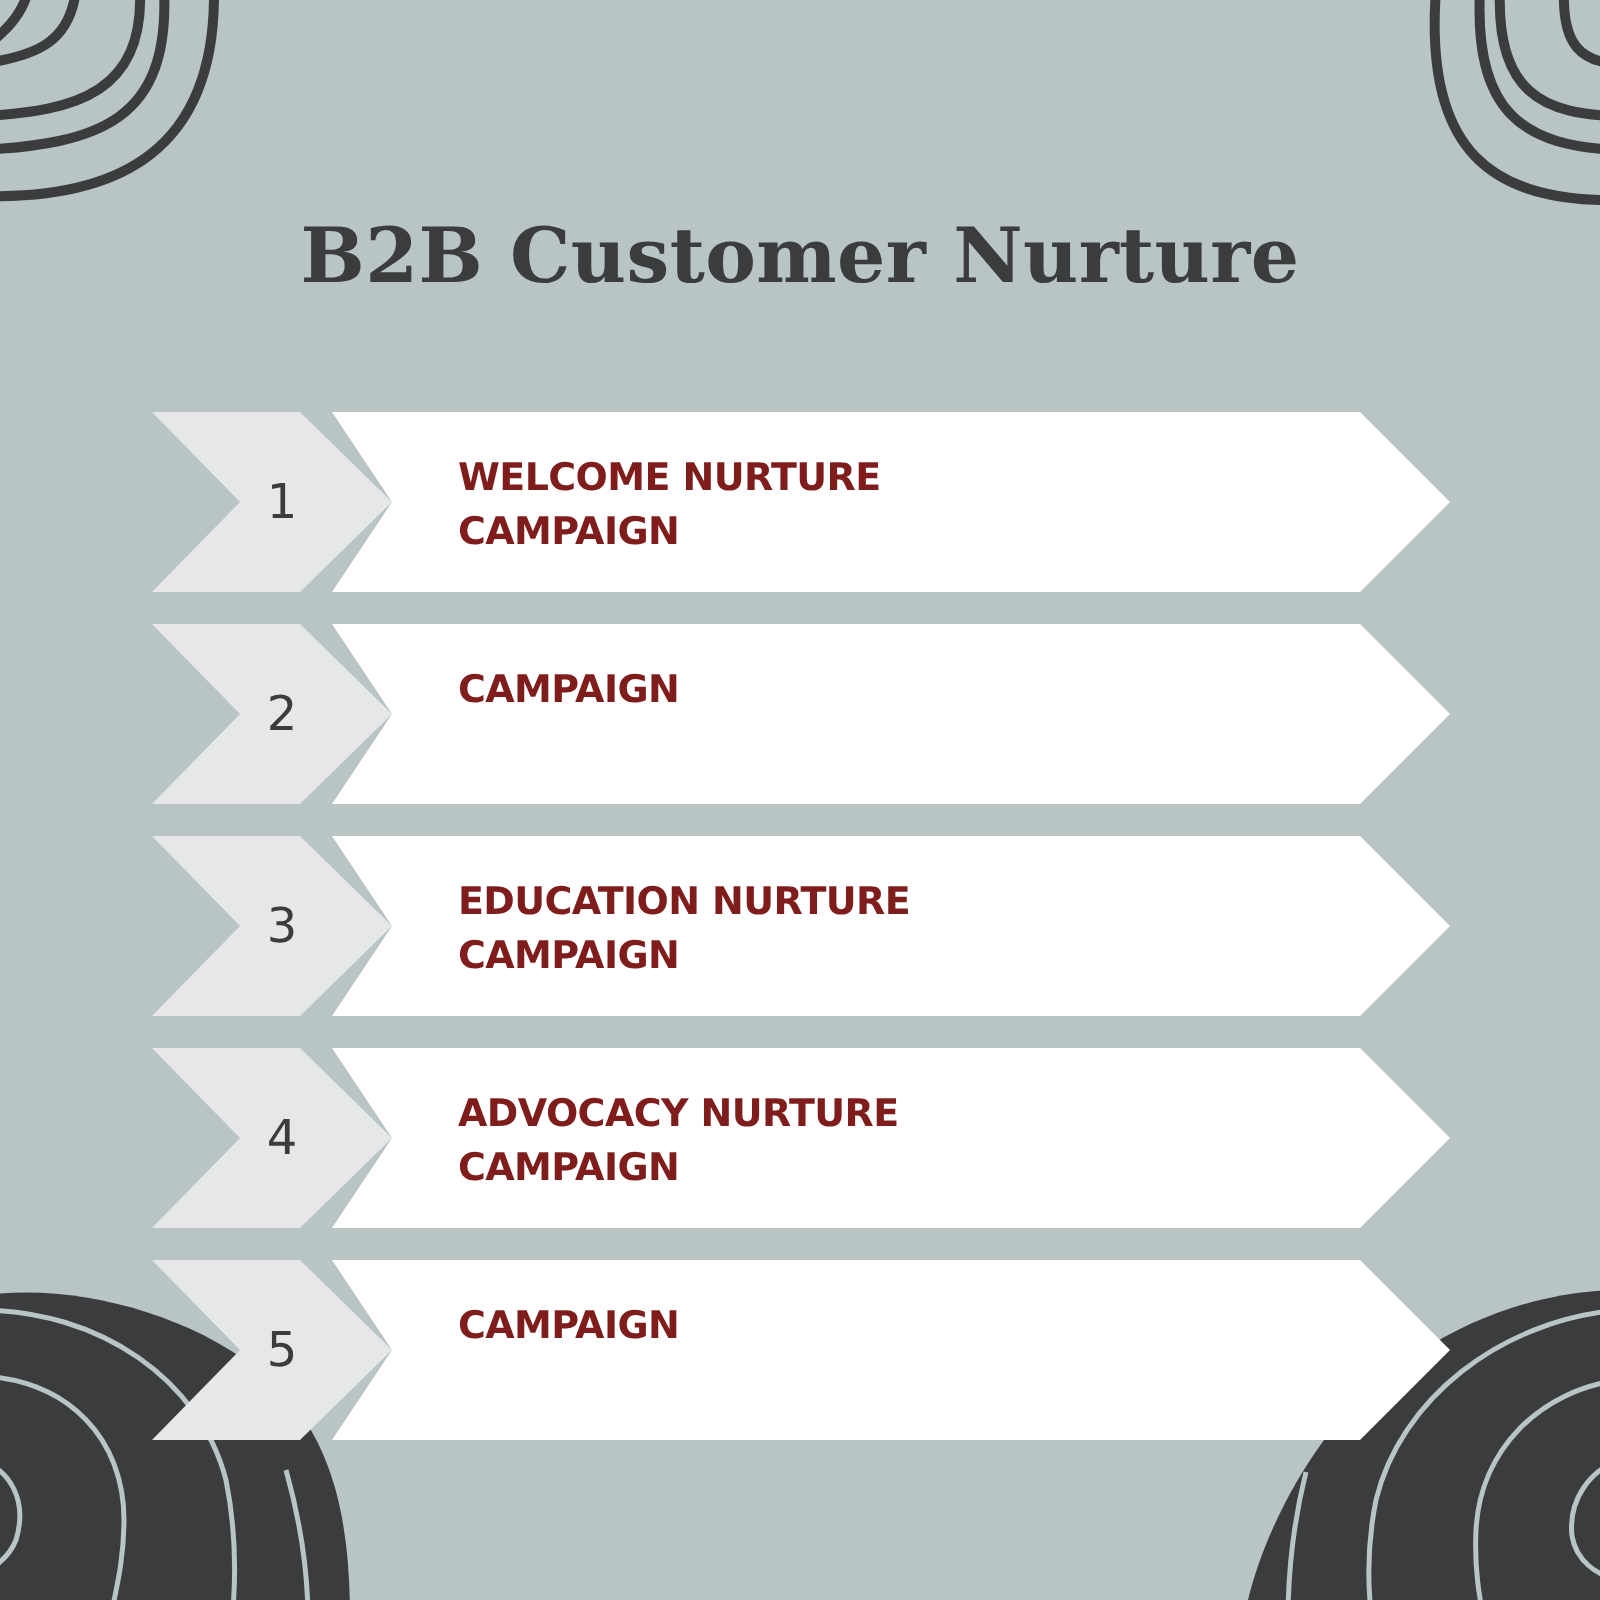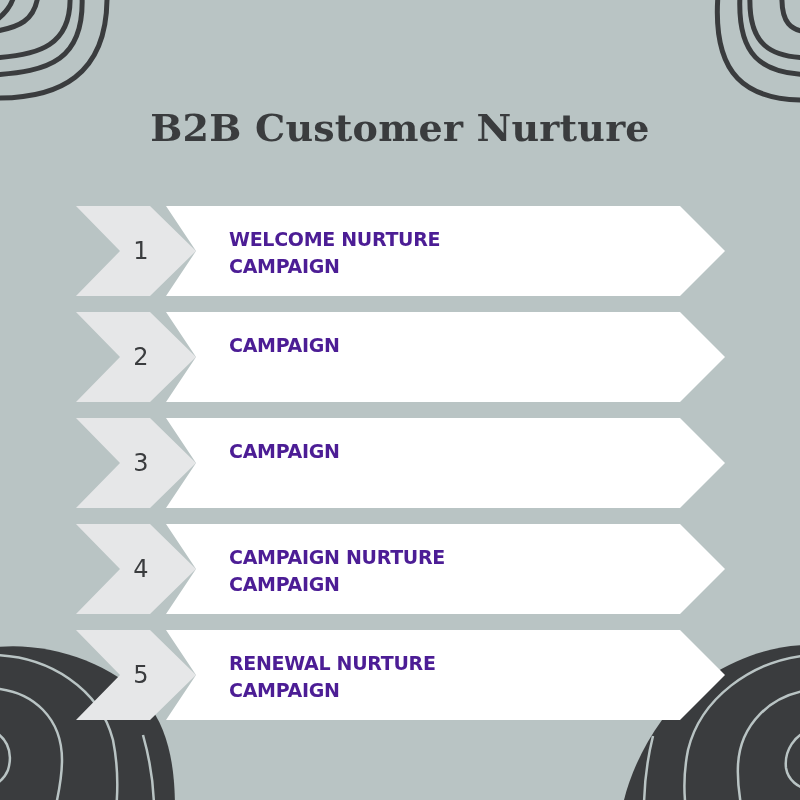--- a/index.html
+++ b/index.html
@@ -26,21 +26,21 @@
     .num {
       position: absolute; left: 118px; top: 0; width: 46px; height: 90px;
       line-height: 90px; text-align: center;
       font-family: "DejaVu Sans", sans-serif;
       font-size: 24px; color: #3a3c3e;
     }
     .label {
       position: absolute; left: 229px; top: 20px; width: 300px;
       font-family: "DejaVu Sans", sans-serif;
       font-weight: bold; font-size: 19px; line-height: 27px;
-      color: #4c1d95; letter-spacing: -0.3px;
+      color: #7f1d1d; letter-spacing: -0.3px;
     }
     .label span { display: block; }
   </style>
 </head>
 <body>
 
 <svg class="deco" viewBox="0 0 800 800" xmlns="http://www.w3.org/2000/svg">
 
   <g fill="none" stroke="#3a3c3e" stroke-width="5" stroke-linecap="round">
     <path d="M -10 25 C 5 15, 12 5, 14 -5"></path>
@@ -107,41 +107,41 @@
     </div>
   </div>
 
   <div class="step" style="top:418px;">
     <svg class="shape" width="800" height="90" viewBox="0 0 800 90">
       <polygon points="76,0 150,0 196,45 150,90 76,90 120,45" fill="#e6e7e8"></polygon>
       <polygon points="166,0 680,0 725,45 680,90 166,90 196,45" fill="#ffffff"></polygon>
     </svg>
     <div class="num">3</div>
     <div class="label">
+      <span>EDUCATION NURTURE</span>
       <span>CAMPAIGN</span>
     </div>
   </div>
 
   <div class="step" style="top:524px;">
     <svg class="shape" width="800" height="90" viewBox="0 0 800 90">
       <polygon points="76,0 150,0 196,45 150,90 76,90 120,45" fill="#e6e7e8"></polygon>
       <polygon points="166,0 680,0 725,45 680,90 166,90 196,45" fill="#ffffff"></polygon>
     </svg>
     <div class="num">4</div>
     <div class="label">
-      <span>CAMPAIGN NURTURE</span>
+      <span>ADVOCACY NURTURE</span>
       <span>CAMPAIGN</span>
     </div>
   </div>
 
   <div class="step" style="top:630px;">
     <svg class="shape" width="800" height="90" viewBox="0 0 800 90">
       <polygon points="76,0 150,0 196,45 150,90 76,90 120,45" fill="#e6e7e8"></polygon>
       <polygon points="166,0 680,0 725,45 680,90 166,90 196,45" fill="#ffffff"></polygon>
     </svg>
     <div class="num">5</div>
     <div class="label">
-      <span>RENEWAL NURTURE</span>
       <span>CAMPAIGN</span>
     </div>
   </div>
 
 </div>
 
 </body></html>

